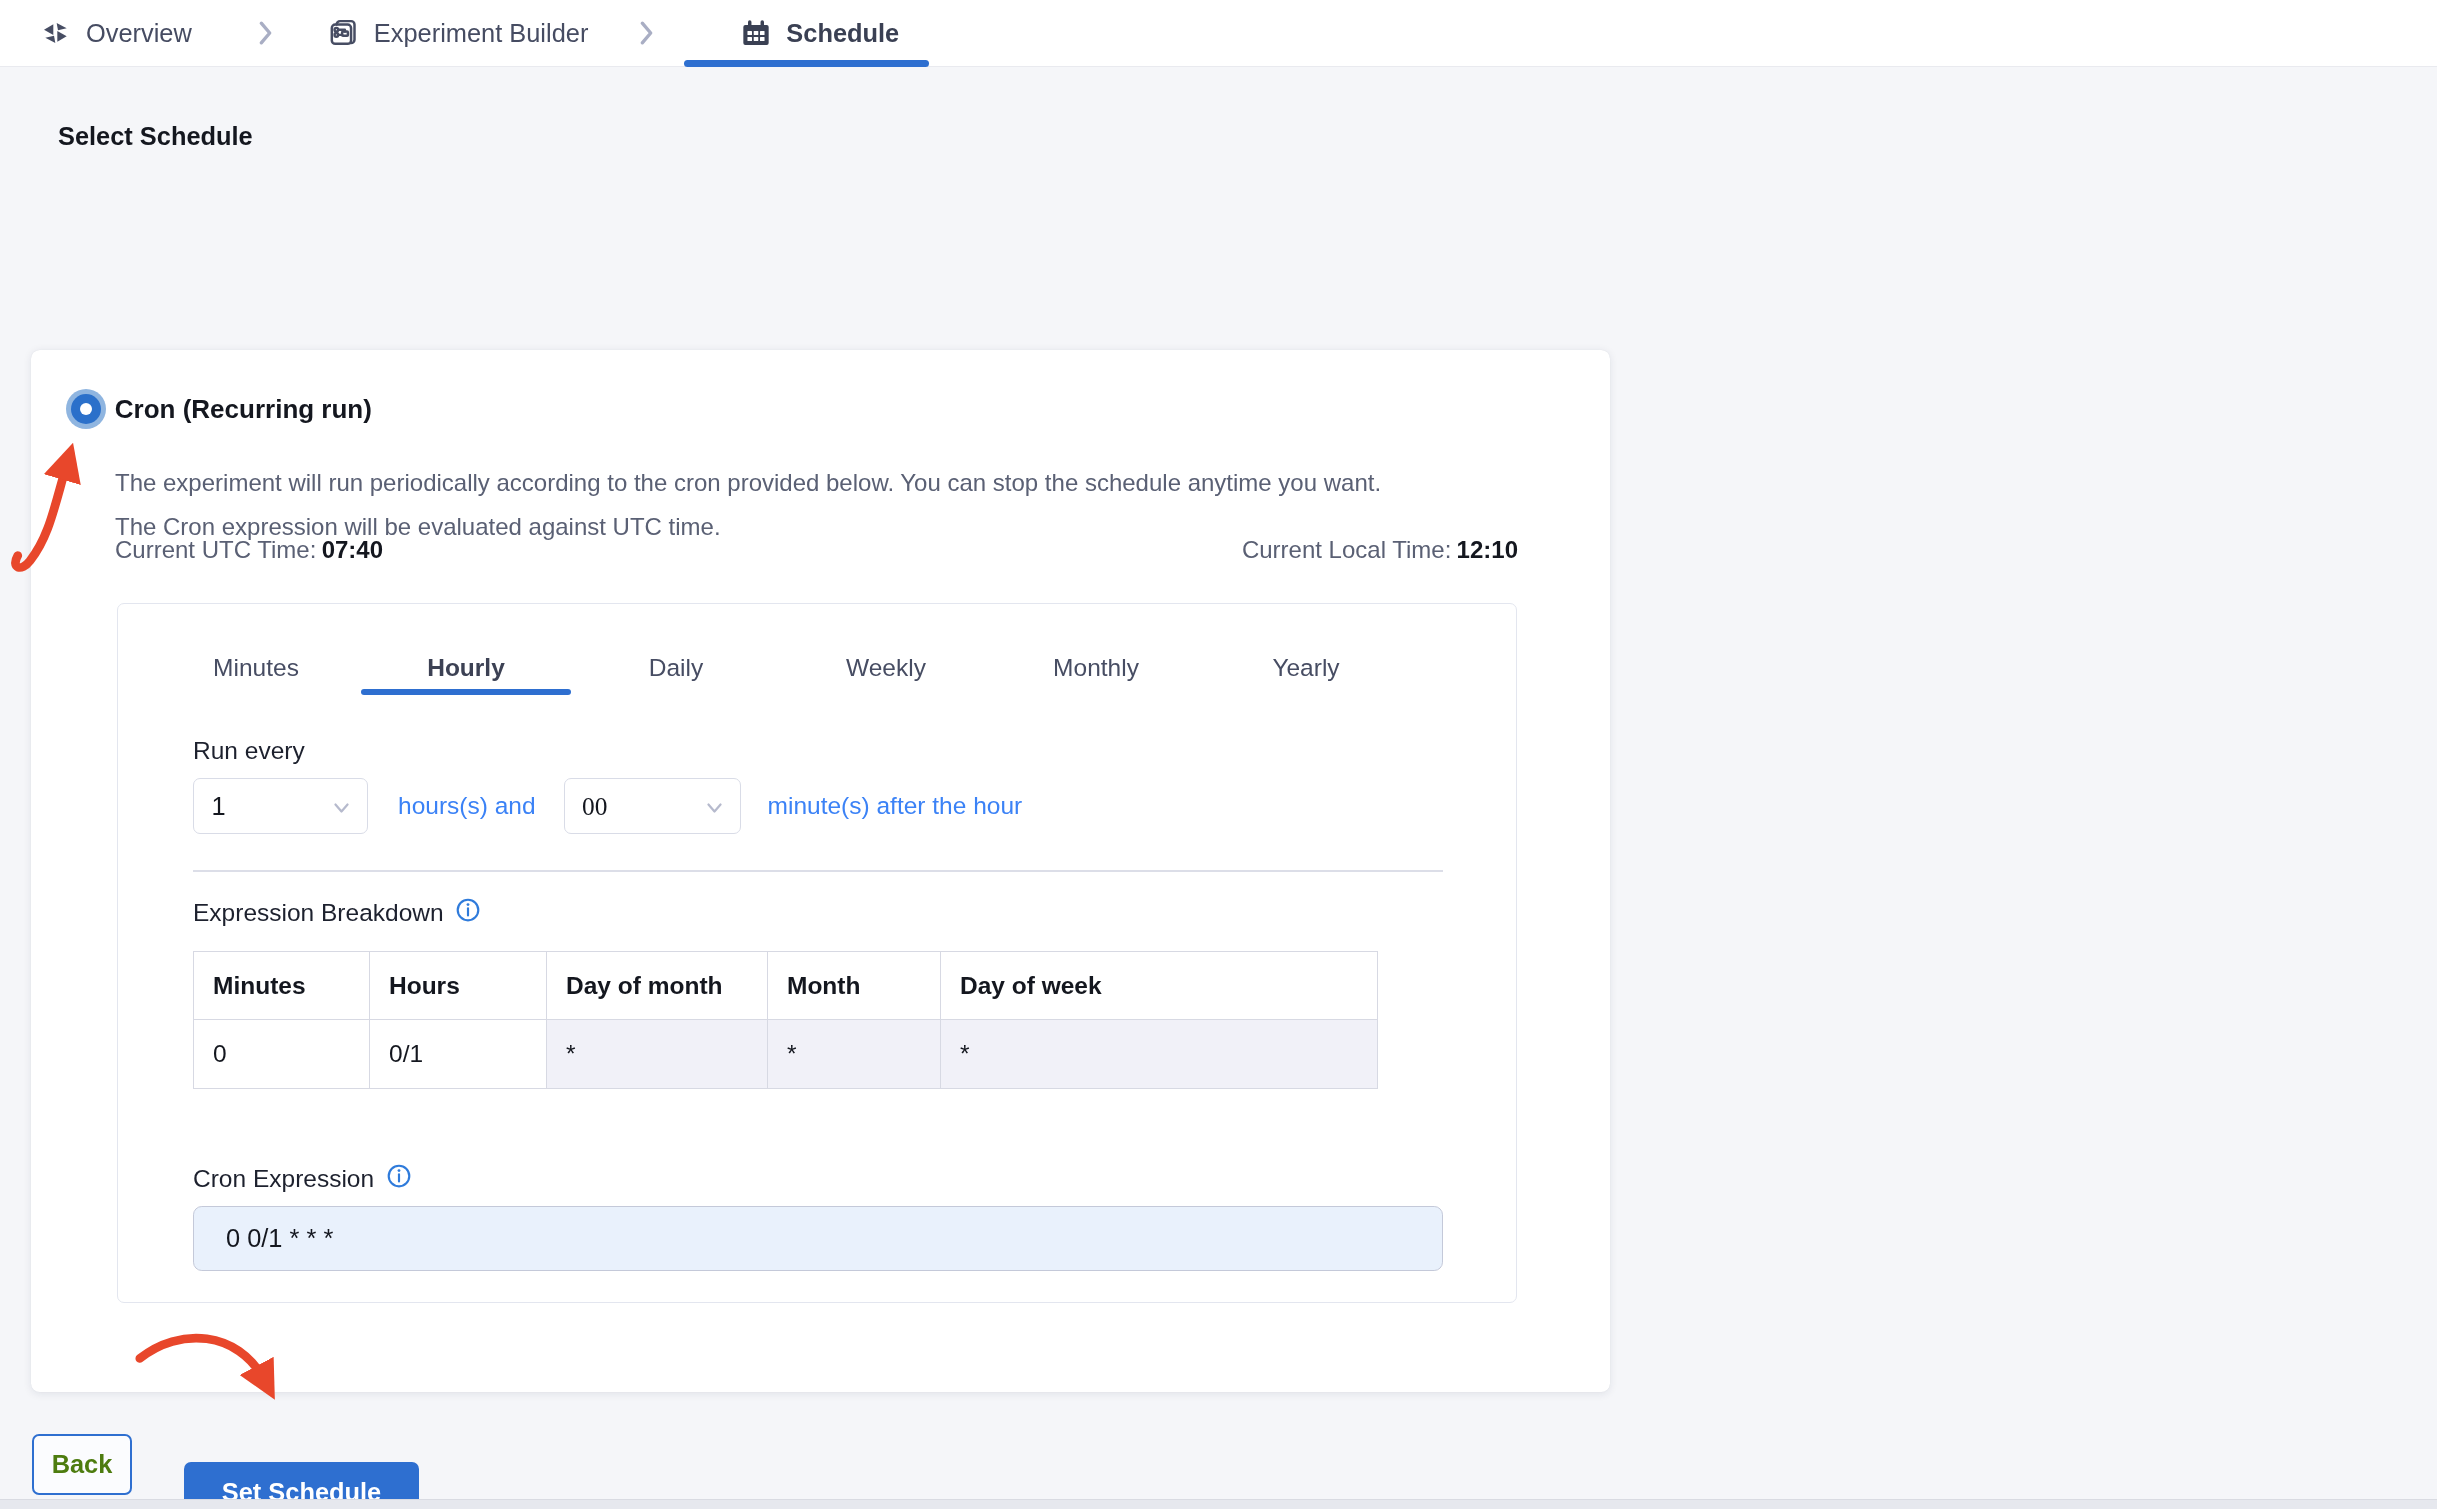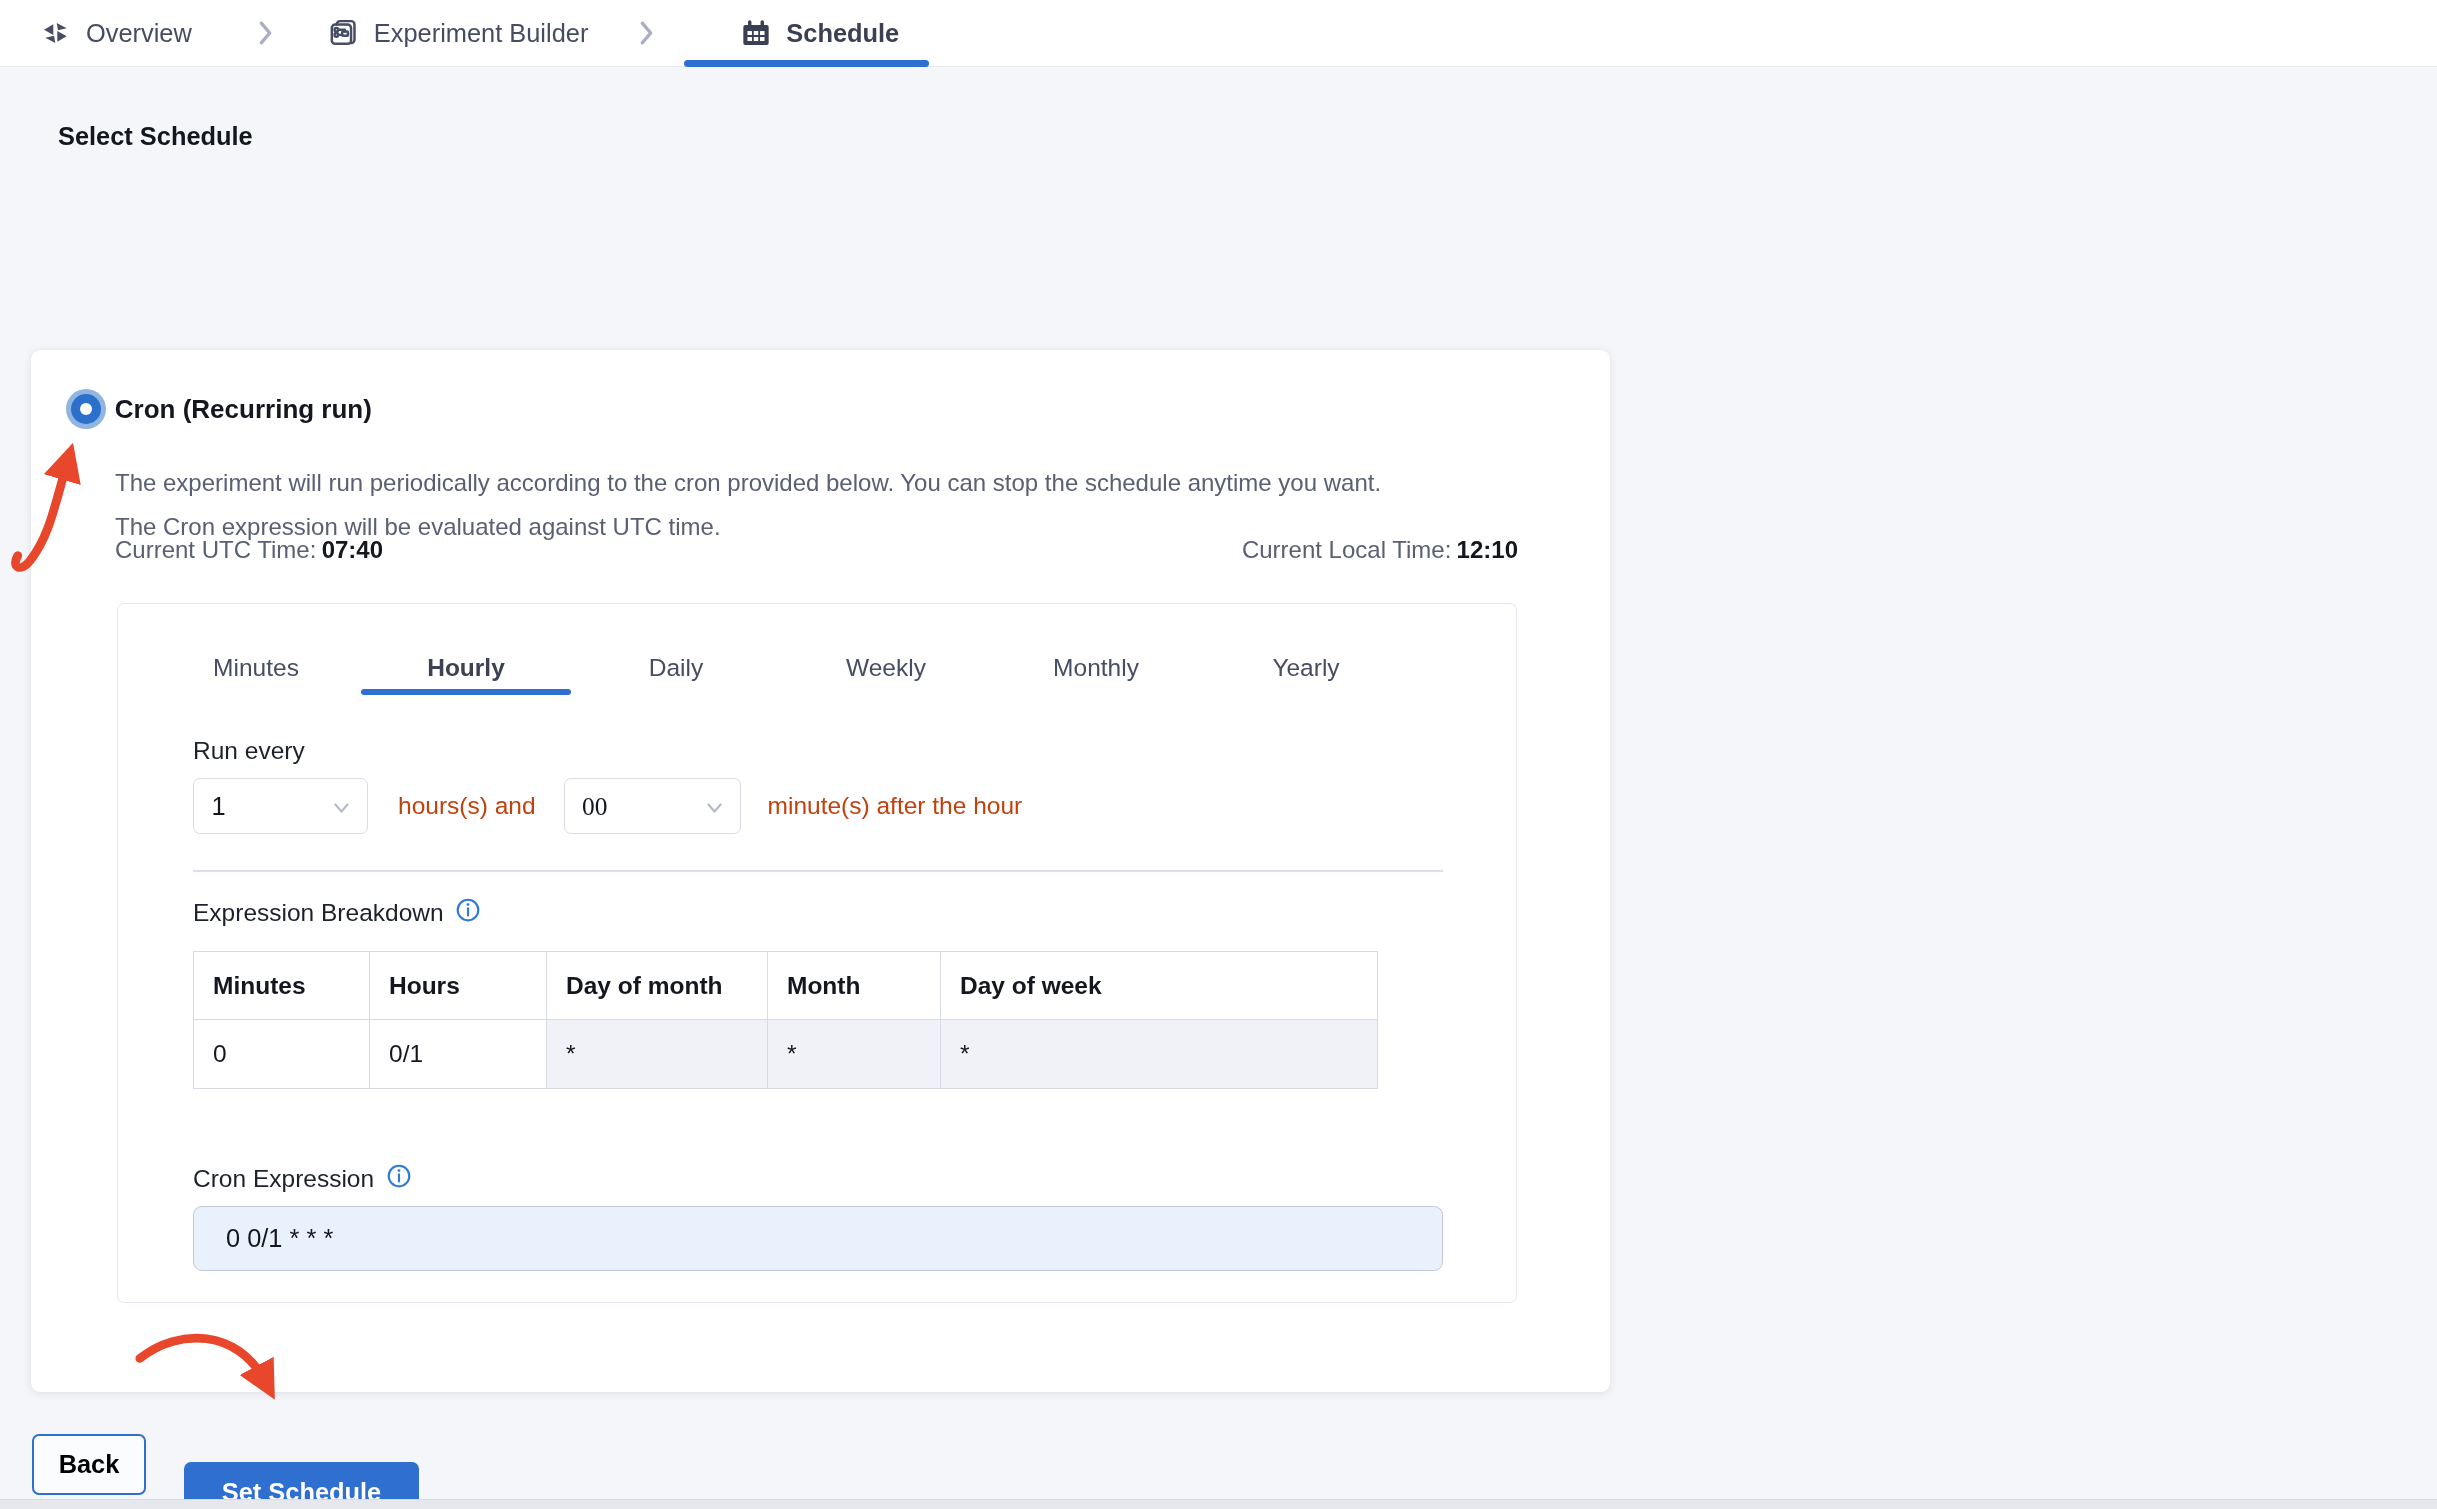--- a/index.html
+++ b/index.html
@@ -55,43 +55,43 @@
   .tab.active{color:#3c4154;font-weight:700;}
   .tab .tab-underline{position:absolute;left:0;right:0;bottom:0;height:6.1px;background:#2e6fd0;border-radius:3.5px;}
 
   .run-every{position:absolute;left:75px;top:133px;font-size:24.5px;color:#1d212e;}
   .selects-row{position:absolute;left:75px;top:174px;display:flex;align-items:center;}
   .selectbox{height:56px;border:1.8px solid #d9dce7;border-radius:7px;background:#fff;
              display:flex;align-items:center;justify-content:space-between;
              padding:0 16px 0 17.5px;font-size:25.4px;color:#14171f;box-sizing:border-box;cursor:pointer;}
   .sel-hours{width:175px;margin-right:30px;}
   .sel-mins{width:177px;margin-right:27px;font-family:Liberation Serif, serif;}
-  .sel-suffix{font-size:24.5px;color:#c2410c;margin-right:28px;}
+  .sel-suffix{font-size:24.5px;color:#3b82f6;margin-right:28px;}
   .divider{position:absolute;left:75px;top:266px;width:1250px;height:1.8px;background:#dcdee8;}
 
   .section-label{position:absolute;left:75px;display:flex;align-items:center;gap:11.4px;
                  font-size:24.5px;color:#1d212e;}
   .lbl-breakdown{top:293px;}
   .lbl-expression{top:559px;}
 
   table.breakdown{position:absolute;left:75px;top:347px;border-collapse:collapse;
                   border:1.8px solid #c6c8d5;table-layout:fixed;}
   table.breakdown th{border:0.9px solid #d7d9e3;height:67px;text-align:left;padding:0 0 0 19px;
                   font-size:24.5px;font-weight:700;color:#14171f;background:#fff;}
   table.breakdown td{border:0.9px solid #d7d9e3;height:68px;text-align:left;padding:0 0 0 19px;
                   font-size:24.5px;color:#14171f;background:#fff;}
   table.breakdown td.shaded{background:#f1f1f8;}
 
   .cron-input{position:absolute;left:75px;top:602px;width:1250px;height:65px;background:#e9f1fc;
               border:1.8px solid #c4c9d9;border-radius:8.8px;font-size:25.4px;color:#14171f;
               padding:0 32px;box-sizing:border-box;font-family:"Liberation Sans","DejaVu Sans",sans-serif;}
 
   
-  .back-btn{position:absolute;left:32px;top:1434px;width:114px;height:61px;background:#fbfcfe;
-            border:2.6px solid #2e6fd0;border-radius:7px;color:#000000;font-size:25.4px;font-weight:700;
+  .back-btn{position:absolute;left:32px;top:1434px;width:100px;height:61px;background:#fbfcfe;
+            border:2.6px solid #2e6fd0;border-radius:7px;color:#4d7c0f;font-size:25.4px;font-weight:700;
             font-family:inherit;cursor:pointer;}
   .submit-btn{position:absolute;left:184px;top:1434px;width:235px;height:61px;background:#2e6fd0;
             border:none;border-radius:7px;color:#ffffff;font-size:25.4px;font-weight:600;
             font-family:inherit;cursor:pointer;margin-top:28px;}
 
   .bottom-strip{position:absolute;left:0;right:0;bottom:0;height:8.8px;background:#e6e8ee;
             border-top:0.9px solid #d9dbe2;}
 
   .annot{position:absolute;z-index:5;pointer-events:none;}
   .a1{left:8.8px;top:414px;}

